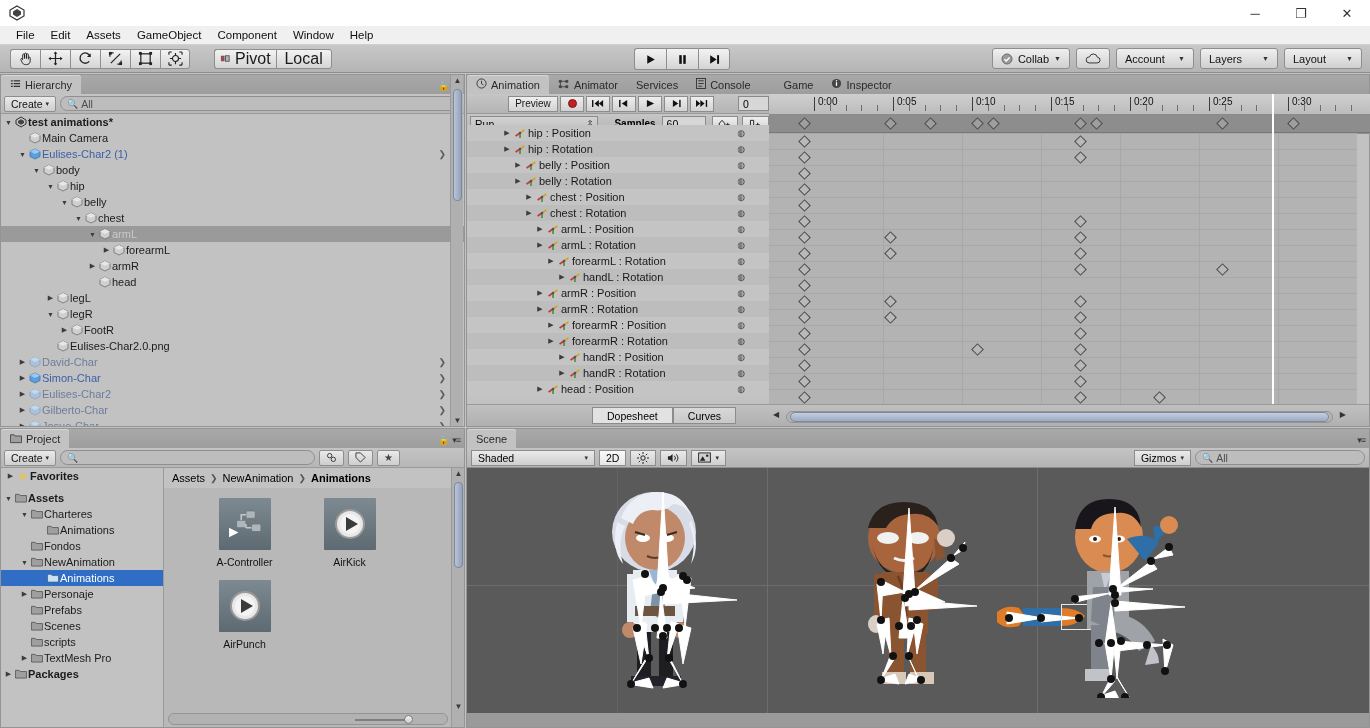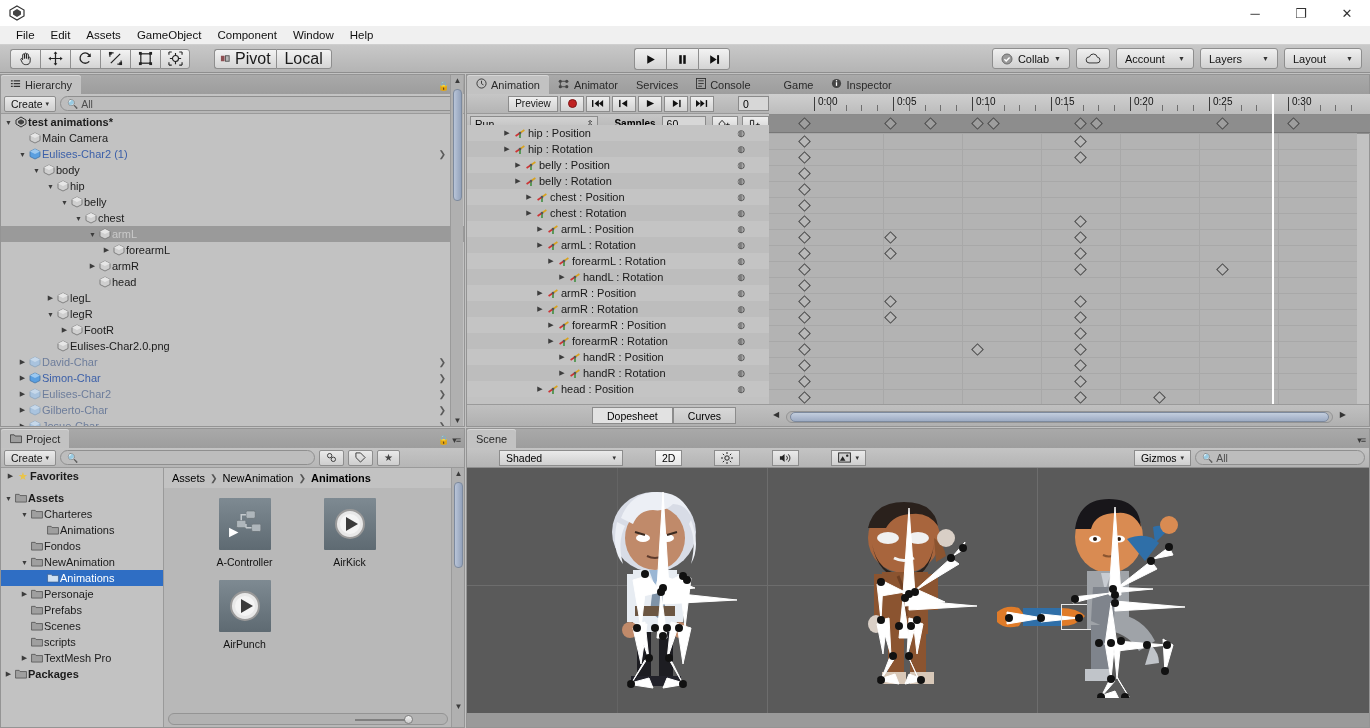--- a/index.html
+++ b/index.html
@@ -196,21 +196,21 @@
   .hbar { position:absolute; left:305px; right:22px; bottom:3px; height:12px; }
   .hbar .track { position:absolute; left:14px; right:14px; top:0; height:12px; background:#b4b4b4; border:1px solid #949494; border-radius:6px;}
   .hbar .thumb { position:absolute; left:18px; right:18px; top:1px; height:10px; border-radius:5px;
     background:linear-gradient(#c3cede,#9dabc3); border:1px solid #7d8a9e;}
 
   
   #scene { left:466px; top:428px; width:904px; height:300px; }
   .scene-bar { height:20px; background:linear-gradient(#c4c4c4,#b4b4b4); border-bottom:1px solid #8e8e8e;
     display:flex; align-items:center; padding:0 4px; gap:4px;}
   .sbtn { height:16px; padding:0 6px; font-size:10.5px; border:1px solid #8c8c8c;
-    background:linear-gradient(#eaeaea,#cfcfcf); display:flex; align-items:center; gap:4px;margin-left:28px;}
+    background:linear-gradient(#eaeaea,#cfcfcf); display:flex; align-items:center; gap:4px;}
   .sbtn.sel { background:linear-gradient(#fafafa,#e6e6e6); }
   .shadesel { width:124px; justify-content:space-between; }
   .viewport { position:absolute; left:0; right:0; top:39px; bottom:0; background:#5a5a5a; overflow:hidden;}
   .grid-l { position:absolute; background:#6d6d6d; }
   .floor { position:absolute; left:0; right:0; bottom:0; height:14px; background:#9a9a9a;}
   .charwrap { position:absolute; }
   .selbox { position:absolute; border:1px solid #e8e8e8; }
 </style>
 </head>
 <body>

